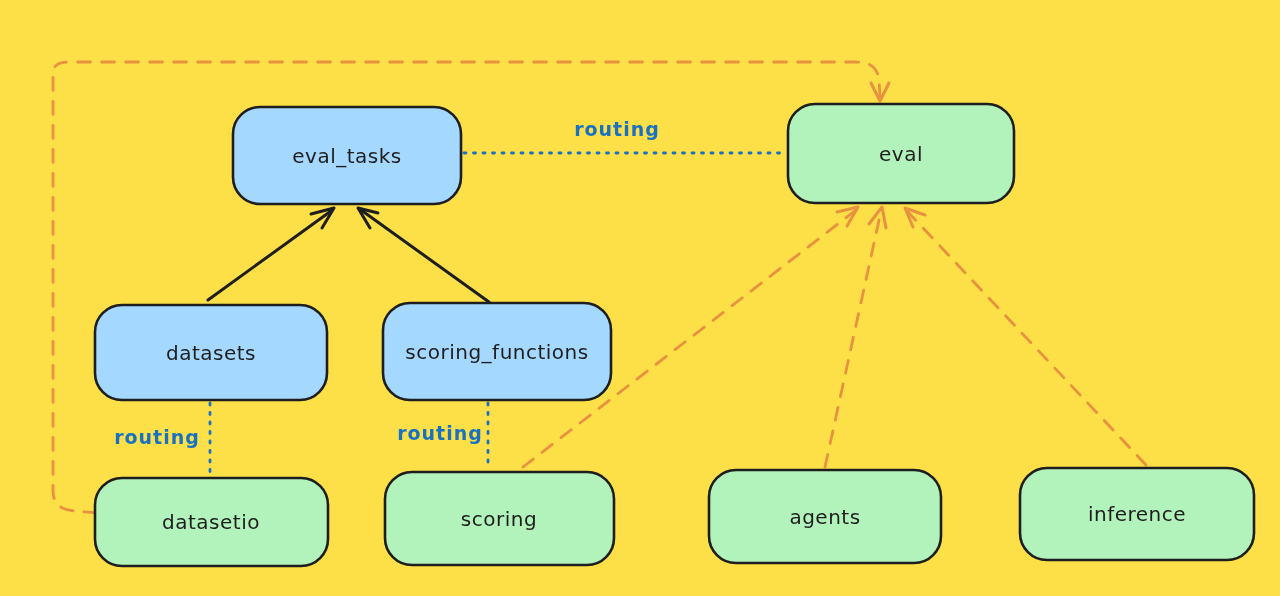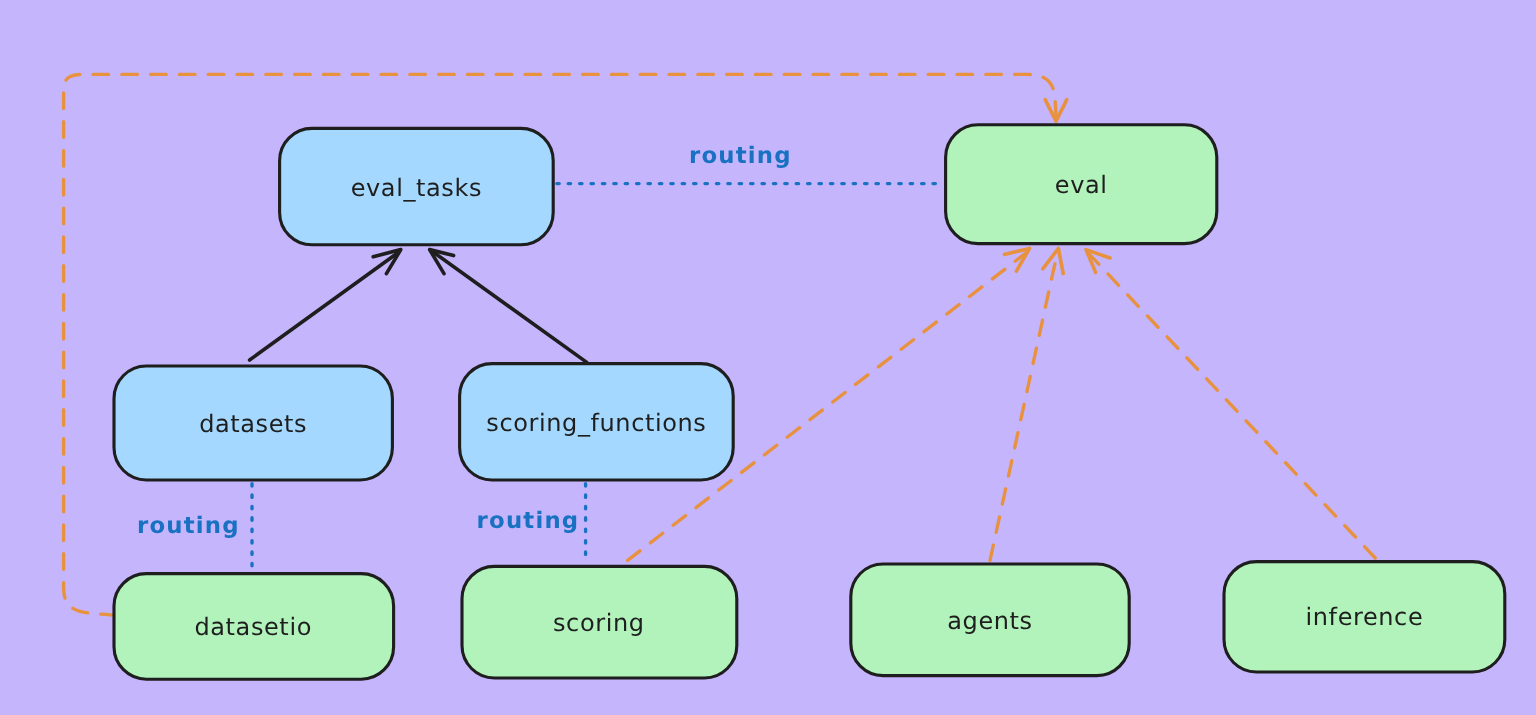--- a/index.html
+++ b/index.html
@@ -1,20 +1,20 @@
 <!DOCTYPE html>
 <html><head>
 <meta charset="utf-8">
 <style>
   html, body { margin: 0; padding: 0; background: #ffffff; }
   .stage {
     position: relative;
     width: 1280px;
     height: 596px;
-    background: #c4b5fd;
+    background: #fde047;
     overflow: hidden;
     font-family: "DejaVu Sans", "Liberation Sans", sans-serif;
   }
   svg { display: block; }
   .node-rect {
     stroke-width: 2.6px;
     stroke-linejoin: round;
   }
   .node-label {
     font-size: 20px;

